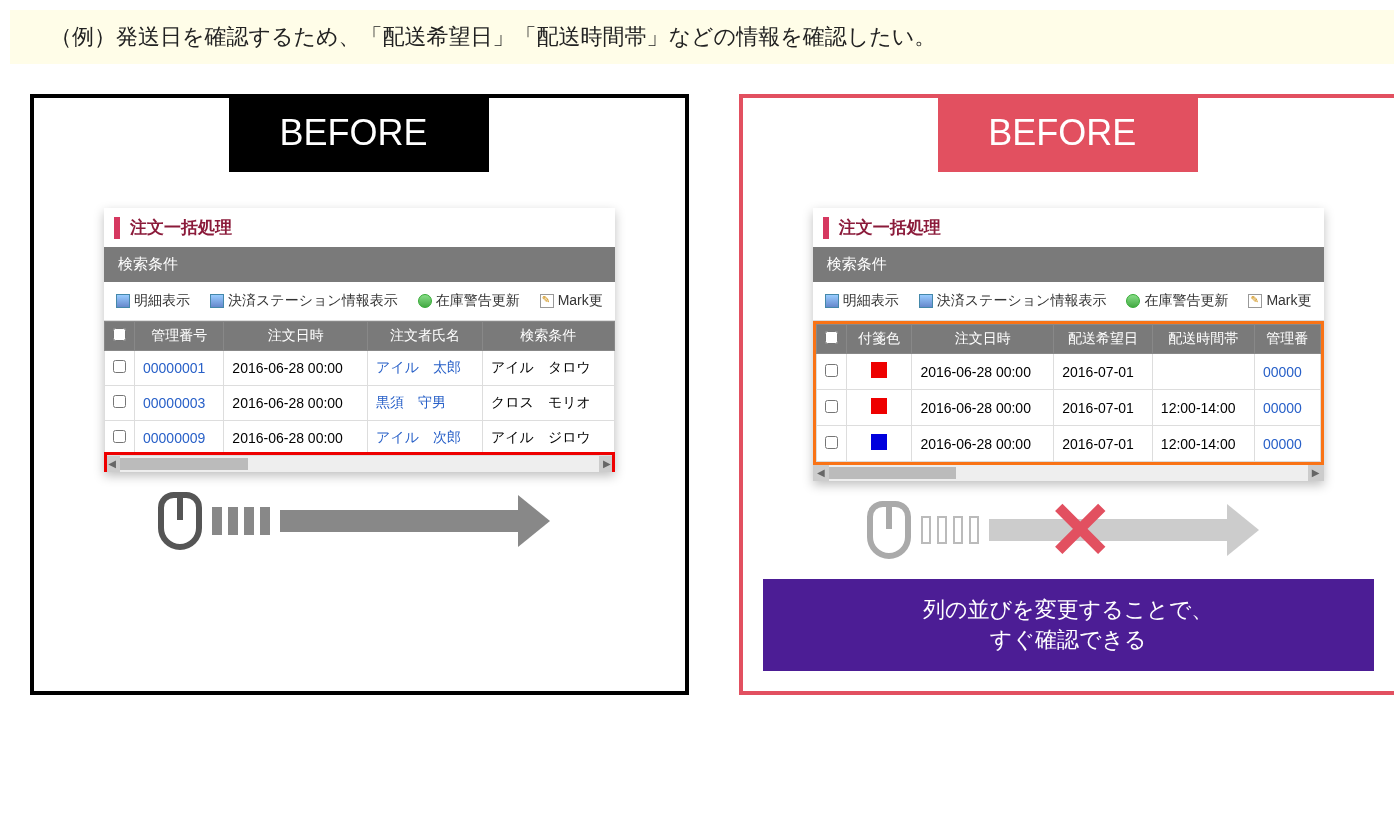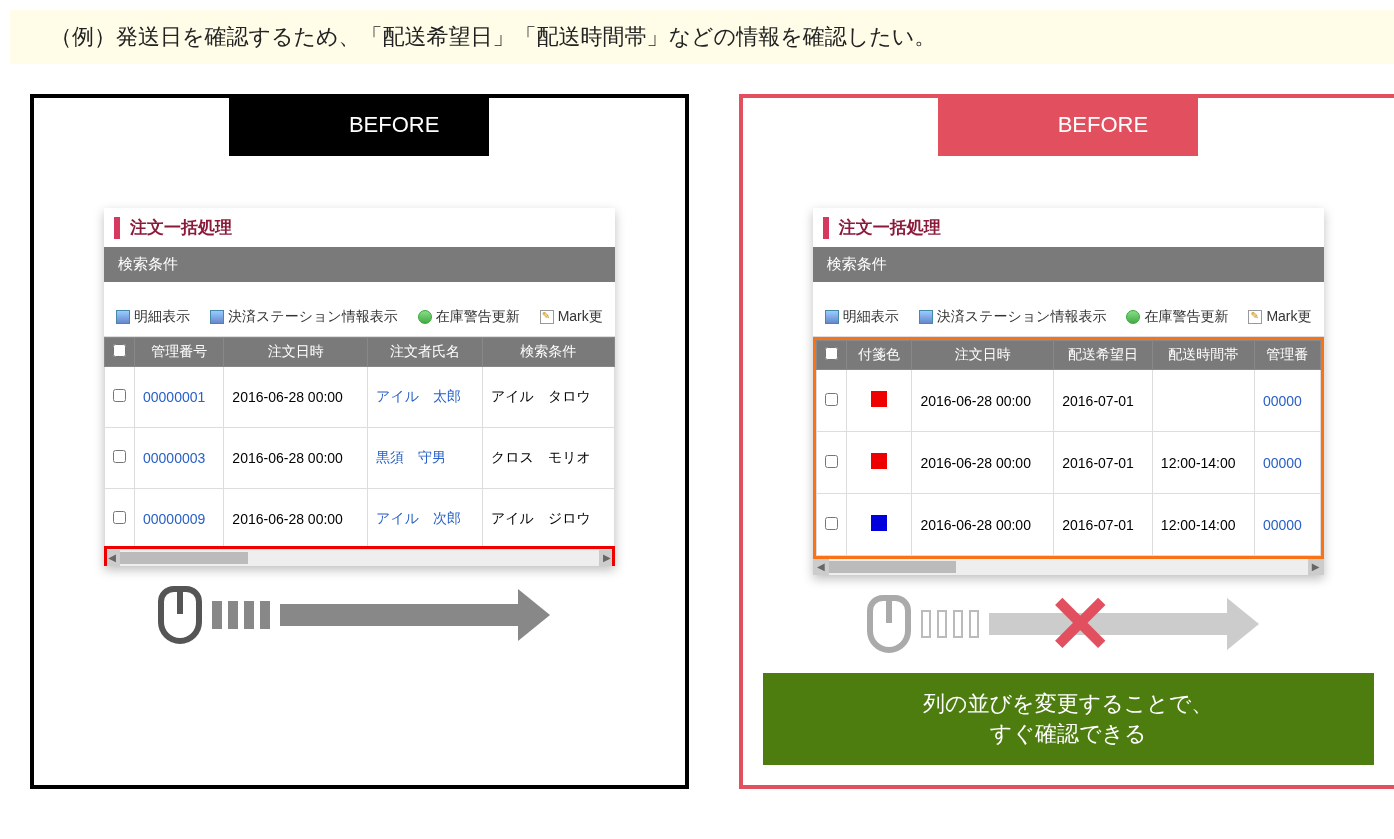--- a/index.html
+++ b/index.html
@@ -11,48 +11,48 @@
   font-size: 22px;
   color: #222;
   margin-bottom: 30px;
 }
 .panels { display: flex; gap: 50px; padding: 0 20px; }
 .panel { flex: 1; border: 4px solid; position: relative; padding: 100px 20px 20px; }
 .panel.before { border-color: #000; }
 .panel.after { border-color: #e25060; }
 .panel-label {
   position: absolute; top: -4px; left: 50%; transform: translateX(-50%);
-  color: #fff; font-size: 22px; padding: 18px 50px; min-width: 260px; text-align: right;
+  color: #fff; font-size: 36px; padding: 18px 50px; min-width: 260px; text-align: left;
 }
 .panel.before .panel-label { background: #000; }
 .panel.after .panel-label { background: #e25060; }
 .screenshot {
   background: #fff; box-shadow: 0 4px 10px rgba(0,0,0,0.25);
   margin: 10px 50px 20px;
   overflow: hidden;
 }
 .panel-title {
   display: flex; align-items: center; padding: 8px 10px;
   font-size: 17px; font-weight: bold; color: #8b1a3a;
 }
 .panel-title::before {
   content: ""; display: inline-block; width: 6px; height: 22px;
   background: #d63860; margin-right: 10px;
 }
 .search-bar { background: #7a7a7a; color: #fff; padding: 8px 14px; font-size: 15px; }
 .toolbar { display: flex; gap: 20px; padding: 10px 12px; font-size: 14px; color: #333; border-bottom: 1px solid #ddd; }
-.toolbar-item { display: flex; align-items: center; gap: 4px; white-space: nowrap; margin-top: 16px; }
+.toolbar-item { display: flex; align-items: center; gap: 4px; white-space: nowrap; }
 .ticon { width: 14px; height: 14px; display: inline-block; }
 .ticon.detail { background: linear-gradient(#9cf,#68c); border: 1px solid #48a; }
 .ticon.refresh { background: linear-gradient(#8d8,#4a4); border-radius: 50%; border: 1px solid #3a3; }
 .ticon.mark { background: #fff; border: 1px solid #999; position: relative; }
 .ticon.mark::after { content:"✎"; position:absolute; font-size:10px; color:#c80; left:1px; top:-1px; }
 table { width: 100%; border-collapse: collapse; font-size: 14px; }
 th { background: #7a7a7a; color: #fff; padding: 5px 8px; font-weight: normal; border: 1px solid #888; white-space: nowrap; }
-td { padding: 21px 8px; border: 1px solid #ddd; white-space: nowrap; margin-top: 12px; }
+td { padding: 8px 8px; border: 1px solid #ddd; white-space: nowrap; margin-top: 12px; }
 td.link { color: #2860c8; }
 .cb { width: 26px; text-align: center; }
 .cb input { margin: 0; }
 .color-swatch { width: 16px; height: 16px; display: inline-block; }
 .red-box { border: 3px solid #e00; position: absolute; pointer-events: none; }
 .red-box.scroll { bottom: -6px; left: 0; right: 0; height: 26px; }
 .scrollbar { height: 16px; background: #eee; position: relative; }
 .sc-arrow { position:absolute; top:0; width:16px; height:16px; background:#ccc; color:#666; font-size:10px; text-align:center; line-height:16px; }
 .sc-arrow.l { left:0; }
 .sc-arrow.r { right:0; }
@@ -67,21 +67,21 @@
 .tick { width:10px; height:28px; }
 .before .tick { background:#888; }
 .after .tick { border:2px solid #bbb; }
 .arrow-body { height:22px; width:240px; background:#888; position:relative; }
 .arrow-body::after { content:""; position:absolute; right:-30px; top:-15px; border-left:32px solid #888; border-top:26px solid transparent; border-bottom:26px solid transparent; }
 .after .arrow-body { background:#ccc; }
 .after .arrow-body::after { border-left-color:#ccc; }
 .cross-x { position:absolute; left:52%; font-size:80px; font-weight:bold; color:#e25060; transform:translateX(-50%); }
 .caption { color:#fff; font-size:22px; text-align:center; padding:16px 20px; }
 .before .caption { background:#000; }
-.after .caption { background:#4d7c0f; }
+.after .caption { background:#4c1d95; }
 .table-wrap { position: relative; }
 .panel.after .table-wrap { border: 3px solid #f97316; }
 </style>
 </head>
 <body>
 
 <div class="container">
   <div class="example-bar">（例）発送日を確認するため、「配送希望日」「配送時間帯」などの情報を確認したい。</div>
 
   <div class="panels">

